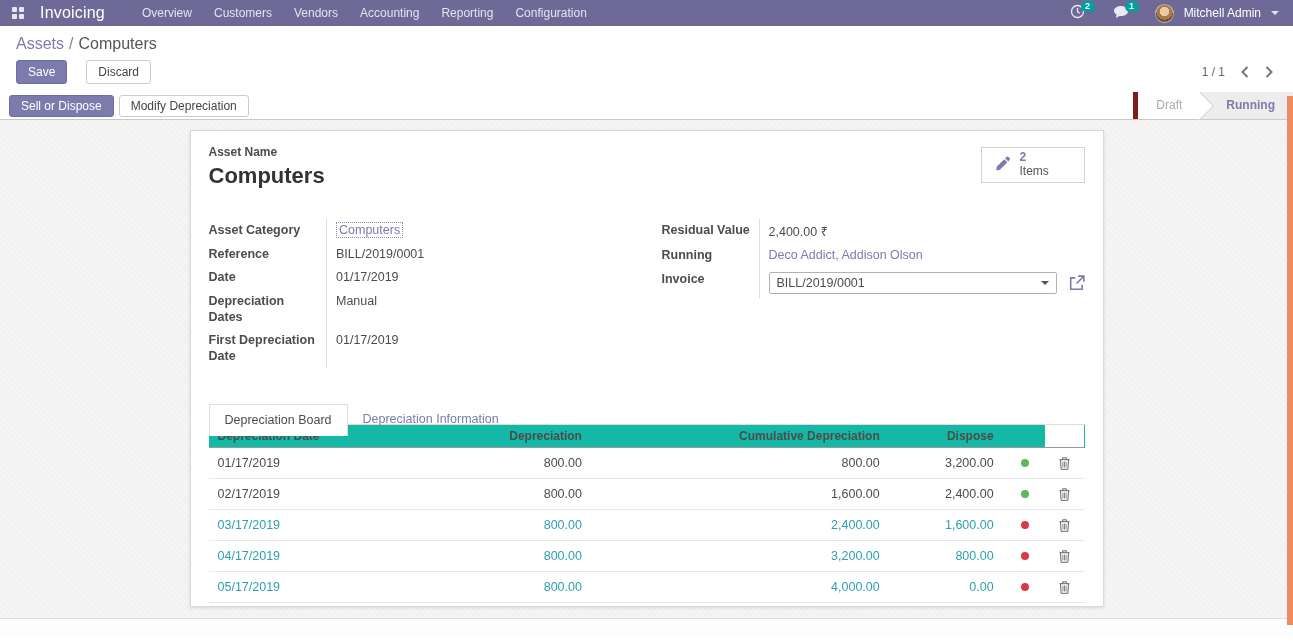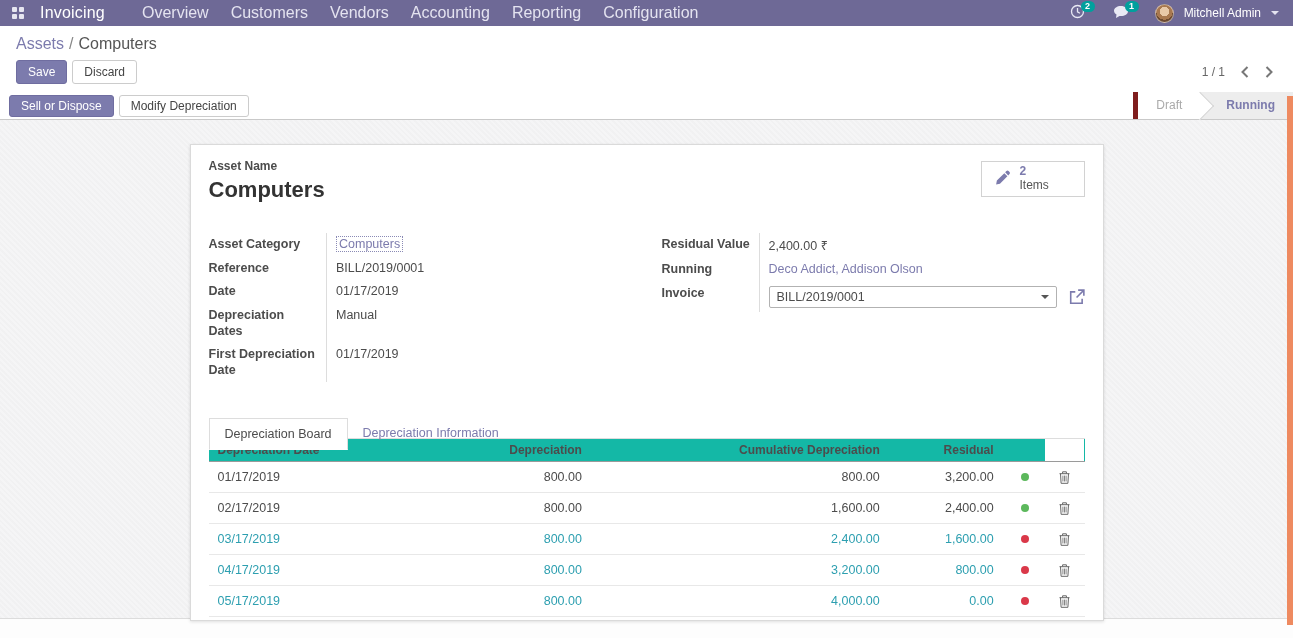--- a/index.html
+++ b/index.html
@@ -13,21 +13,21 @@
   .navbar {
     height: 26px; background: var(--navbar, #6e6996); color: #fff;
     display: flex; justify-content: space-between; align-items: center;
     padding: 0 10px 0 8px;
   }
   .nav-left { display: flex; align-items: center; height: 100%; }
   .apps-icon { width: 12px; height: 12px; display: grid; grid-template-columns: 1fr 1fr; gap: 2px; margin: 0 4px 0 4px; cursor: pointer; }
   .apps-icon span { background: #e6e6f0; border-radius: 1px; }
   .brand { font-size: 16px; font-weight: 400; margin: 0 26px 0 12px; cursor: pointer; letter-spacing: .2px; }
   .nav-menu { display: flex; list-style: none; height: 100%; align-items: center; }
-  .nav-menu li { padding: 0 11px; font-size: 16px; color: #e4e3f0; cursor: pointer; line-height: 26px; }
+  .nav-menu li { padding: 0 11px; font-size: 12px; color: #e4e3f0; cursor: pointer; line-height: 26px; }
   .nav-right { display: flex; align-items: center; gap: 4px; height: 100%; }
   .systray-item { position: relative; padding: 0 12px; cursor: pointer; display: flex; align-items: center; height: 100%; }
   .badge {
     position: absolute; top: 1px; right: 2px; background: var(--badge, #00a09d); color: #fff;
     font-size: 9px; line-height: 11px; min-width: 14px; text-align: center;
     border-radius: 8px; padding: 0 3px; font-weight: bold;
   }
   .user-menu { display: flex; align-items: center; gap: 10px; padding: 0 4px 0 10px; cursor: pointer; }
   .avatar {
     width: 19px; height: 19px; border-radius: 50%;
@@ -42,21 +42,21 @@
   .breadcrumb { font-size: 16px; }
   .bc-link { color: var(--link, #7c7bad); cursor: pointer; }
   .bc-sep { color: #888; margin: 0 5px; }
   .bc-current { color: #555; }
   .cp-bottom { margin-top: 7px; display: flex; justify-content: space-between; align-items: center; }
   .btn {
     font-family: "Liberation Sans", sans-serif; font-size: 12px; padding: 4px 11px;
     border-radius: 3px; border: 1px solid #ccc; background: #fff; color: #444; cursor: pointer;
   }
   .btn-primary { background: var(--primary, #7c7bad); border-color: #6f6da0; color: #fff; }
-  .cp-buttons { display: flex; gap: 5px; }
+  .cp-buttons { display: flex; gap: 19px; }
   .pager { display: flex; align-items: center; gap: 16px; color: #666; font-size: 12px; padding-right: 4px; }
   .pager-arrow { cursor: pointer; display: flex; align-items: center; }
 
   
   .statusbar {
     height: 28px; background: #fff; border-bottom: 1px solid #c9c9c9;
     display: flex; justify-content: space-between; align-items: stretch; padding-left: 9px;
   }
   .sb-actions { display: flex; align-items: center; gap: 5px; }
   .sb-actions .btn { padding: 3px 11px; }
@@ -72,21 +72,21 @@
   }
   .state.active { color: var(--primary, #7c7bad); font-weight: bold; background: #ededed; padding-left: 26px; border-left: none; }
 
   
   .content {
     height: 499px; border-bottom: 1px solid #dcdcdc; padding-top: 8px;
     background: #f5f5f6;
     background-image: repeating-linear-gradient(45deg, rgba(0,0,0,.015) 0 2px, transparent 2px 4px);
   }
   .sheet {
-    width: 914px; height: 477px; margin: 16px auto; background: #fff;
+    width: 914px; height: 477px; margin: 2px auto; background: #fff;
     border: 1px solid #dadada; box-shadow: 0 1px 3px rgba(0,0,0,.12);
     padding: 14px 18px; overflow: hidden; position: relative;
   }
   .sheet-header { display: flex; justify-content: space-between; align-items: flex-start; }
   .name-label { font-size: 12px; font-weight: bold; color: #4c4c4c; }
   .asset-title { font-size: 22px; font-weight: bold; color: #333; margin-top: 4px; }
   .stat-button {
     border: 1px solid #d2d2d2; background: #fff; height: 36px; min-width: 104px;
     display: flex; align-items: center; gap: 9px; padding: 0 12px; cursor: pointer; margin-top: 2px;
   }
@@ -303,21 +303,21 @@
     <div class="tabs">
         <div class="tab active">Depreciation Board</div>
         <div class="tab">Depreciation Information</div>
       </div>
 
     <div class="list-table">
       <div class="lt-header">
           <div class="col col-date">Depreciation Date</div>
           <div class="col col-depr num">Depreciation</div>
           <div class="col col-cumul num">Cumulative Depreciation</div>
-          <div class="col col-resid num">Residual</div>
+          <div class="col col-resid num">Dispose</div>
           <div class="col col-dot"></div>
           <div class="col col-trash"></div>
         </div>
       <div class="lt-body">
           <div class="lt-row posted">
             <div class="col col-date"><span class="cell-text">01/17/2019</span></div>
             <div class="col col-depr num"><span class="cell-text">800.00</span></div>
             <div class="col col-cumul num"><span class="cell-text">800.00</span></div>
             <div class="col col-resid num"><span class="cell-text">3,200.00</span></div>
             <div class="col col-dot">

